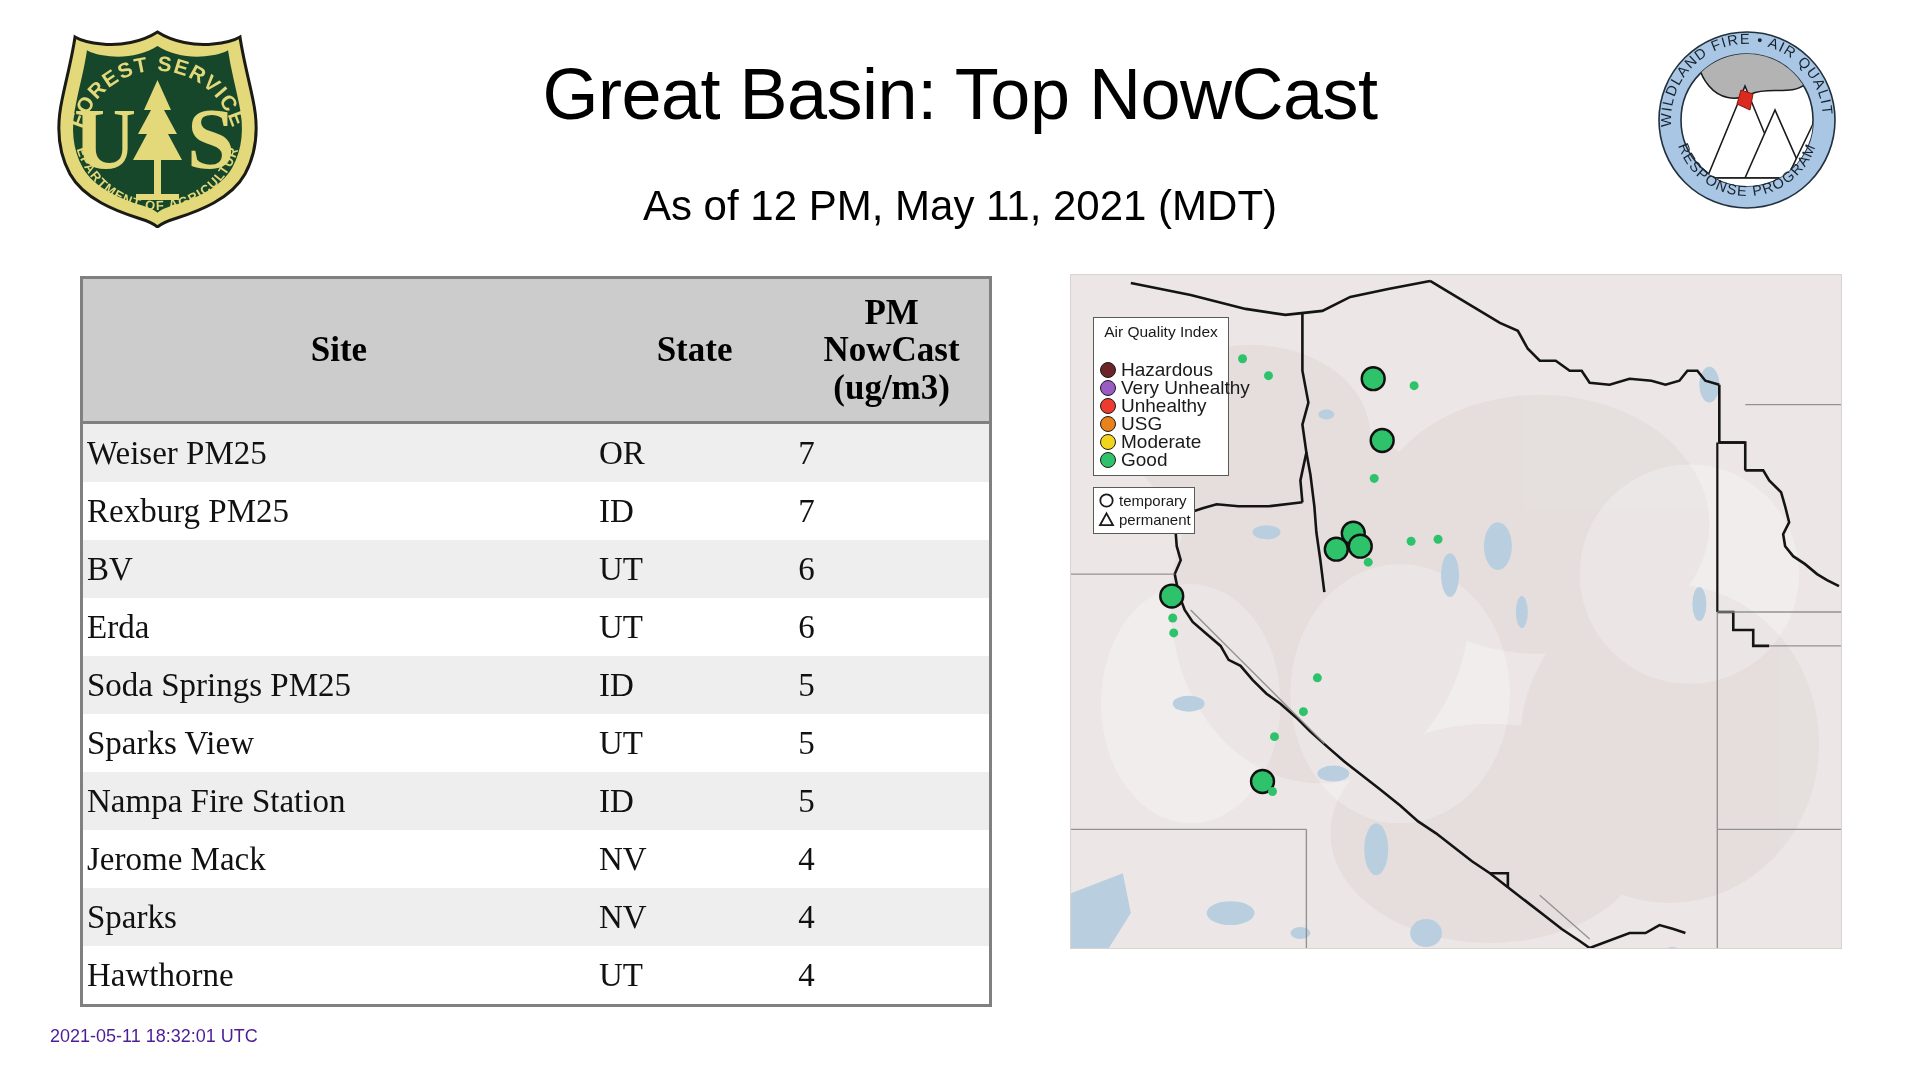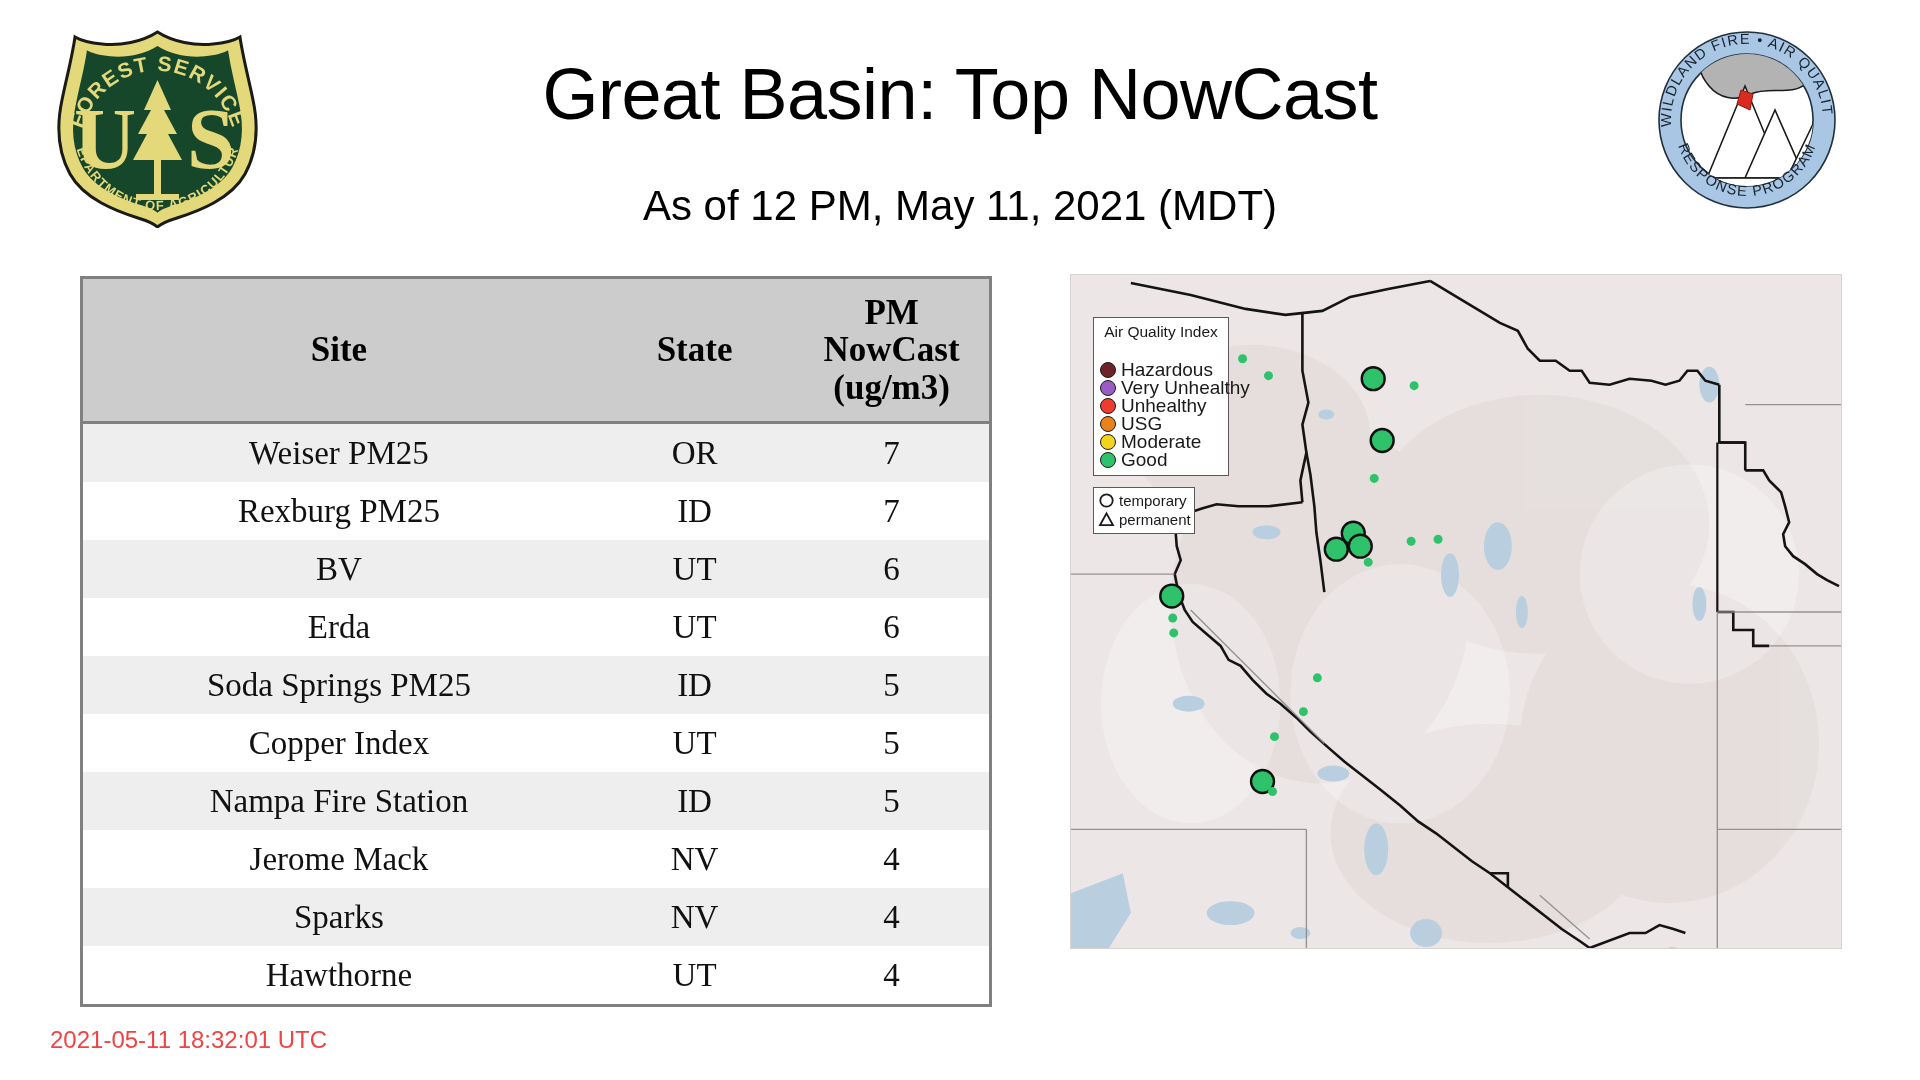--- a/index.html
+++ b/index.html
@@ -75,39 +75,39 @@
     font-size: 35px;
     line-height: 1.07;
     padding: 10px 4px;
     height: 122px;
     vertical-align: middle;
     text-align: center;
     border-bottom: 3px solid #808080;
   }
   table.site-table tbody td {
     font-size: 33px;
-    text-align: center;
+    text-align: left;
     height: 58px;
     padding: 0 4px;
     color: #111;
     border: none;
   }
   table.site-table tbody tr:nth-child(odd) td { background: #eeeeee; }
   table.site-table tbody tr:nth-child(even) td { background: #ffffff; }
   .col-site  { width: 56.5%; margin-left: 24px; }
   .col-state { width: 22%; }
   .col-pm    { width: 21.5%; }
 
   
   #timestamp {
     position: absolute;
     left: 50px;
     top: 1026px;
-    font-size: 24px;
-    color: #ef4444;
+    font-size: 18px;
+    color: #4c1d95;
     font-family: "Liberation Sans", sans-serif;
   }
 
   
   #map-panel {
     position: absolute;
     left: 1070px;
     top: 274px;
     width: 772px;
     height: 675px;
@@ -278,21 +278,21 @@
           <td class="col-site">Erda</td>
           <td class="col-state">UT</td>
           <td class="col-pm">6</td>
         </tr>
         <tr>
           <td class="col-site">Soda Springs PM25</td>
           <td class="col-state">ID</td>
           <td class="col-pm">5</td>
         </tr>
         <tr>
-          <td class="col-site">Copper Index</td>
+          <td class="col-site">Sparks View</td>
           <td class="col-state">UT</td>
           <td class="col-pm">5</td>
         </tr>
         <tr>
           <td class="col-site">Nampa Fire Station</td>
           <td class="col-state">ID</td>
           <td class="col-pm">5</td>
         </tr>
         <tr>
           <td class="col-site">Jerome Mack</td>

